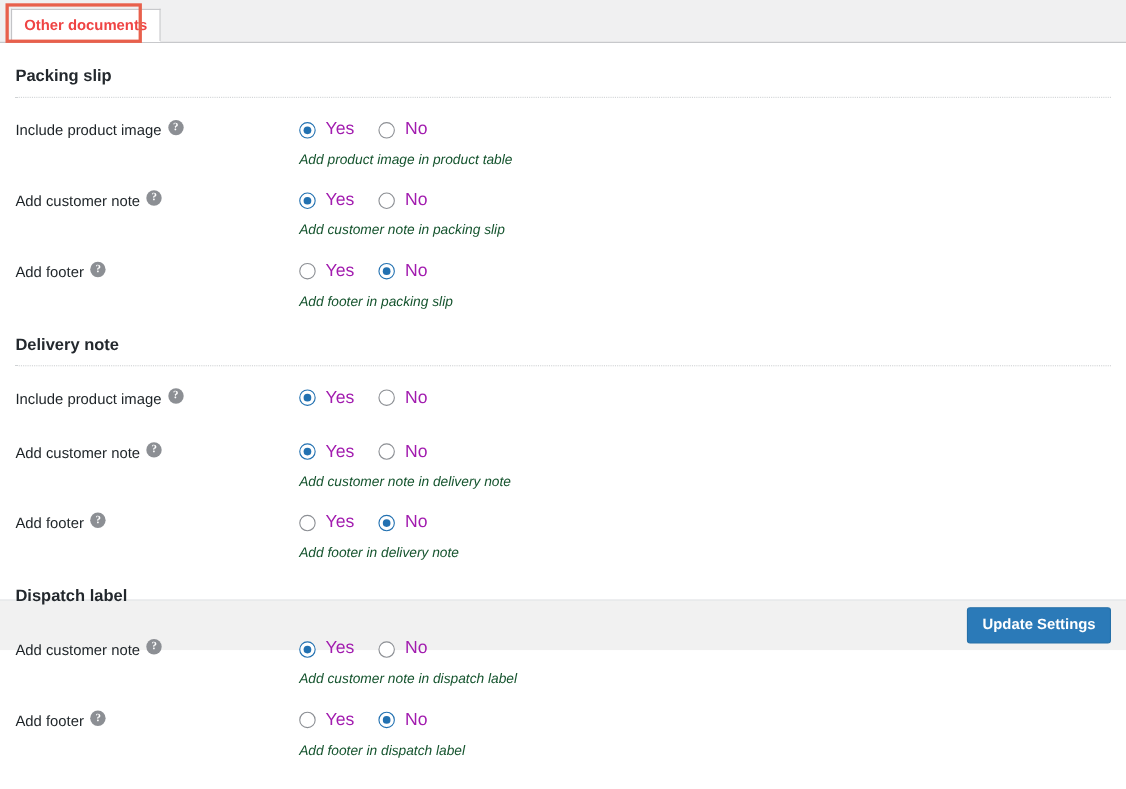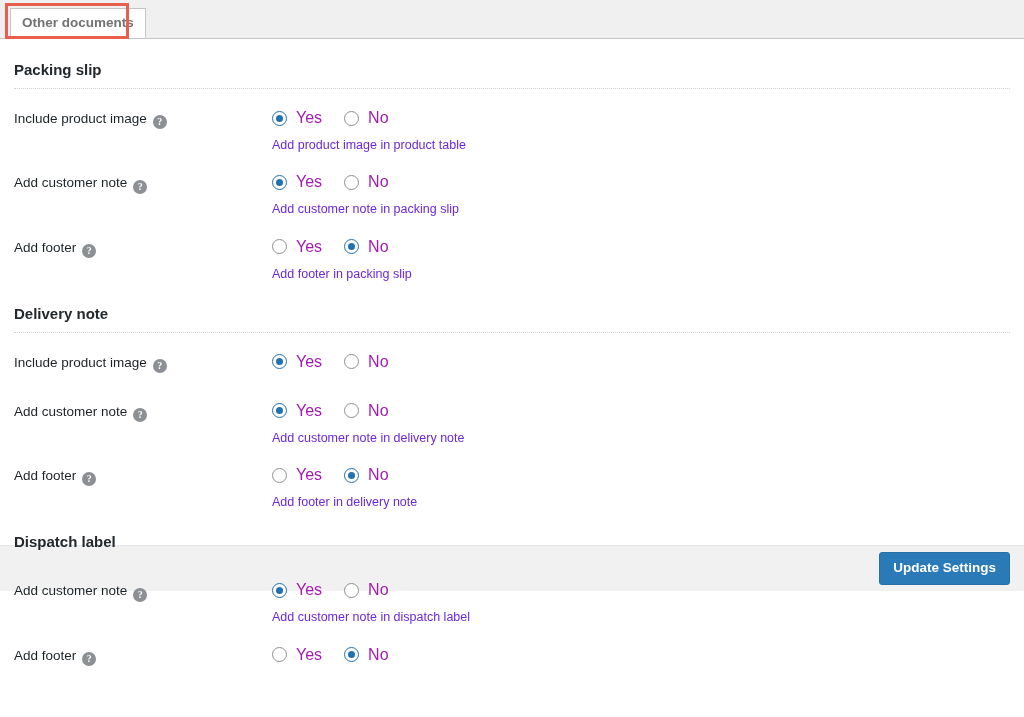--- a/index.html
+++ b/index.html
@@ -32,21 +32,21 @@
     height: 30px;
     box-sizing: border-box;
     background: #ffffff;
     border: 1px solid #c3c4c7;
     border-bottom: 1px solid #ffffff;
     padding: 0 11px;
     display: flex;
     align-items: center;
     font-size: 13.5px;
     font-weight: 700;
-    color: #737373;
+    color: #ef4444;
     white-space: nowrap;
     line-height: 1;
   }
   .tab-highlight {
     position: absolute;
     left: 5px;
     top: 3px;
     width: 124px;
     height: 36px;
     border: 3px solid #e8604c;
@@ -83,21 +83,21 @@
     min-height: 30px;
     padding-top: 19px;
   }
 
   .row-label {
     width: 258px;
     flex: 0 0 258px;
     font-size: 13.5px;
     color: #1d2327;
     display: flex;
-    align-items: flex-end;
+    align-items: flex-start;
     line-height: 1.5;
     padding-top: 1px;
   }
   .row-label .txt { margin-right: 6px; }
 
   .help-icon {
     display: inline-block;
     width: 14px;
     height: 14px;
     border-radius: 50%;
@@ -152,21 +152,22 @@
     background: #2271b1;
   }
   .radio-opt .lbl {
     font-size: 16px;
     color: #a21caf;
     line-height: 1;
   }
 
   .field-desc {
     font-size: 12.5px;
-    color: #6d28d9;
+    font-style: italic;
+    color: #14532d;
     margin-top: 9px;
     line-height: 1.3;
   }
 
   
   .footer {
     background: #f1f1f1;
     border-top: 1px solid #e2e4e7;
     height: 46px;
     box-sizing: border-box;
@@ -348,20 +349,21 @@
           <div class="radio-group">
             <label class="radio-opt">
               <span class="dot"></span>
               <span class="lbl">Yes</span>
             </label>
             <label class="radio-opt checked">
               <span class="dot"></span>
               <span class="lbl">No</span>
             </label>
           </div>
+          <div class="field-desc">Add footer in dispatch label</div>
         </div>
       </div>
     </div>
   </div>
 
 <div class="footer">
   <button class="btn-primary">Update Settings</button>
 </div>
 
 </body></html>

